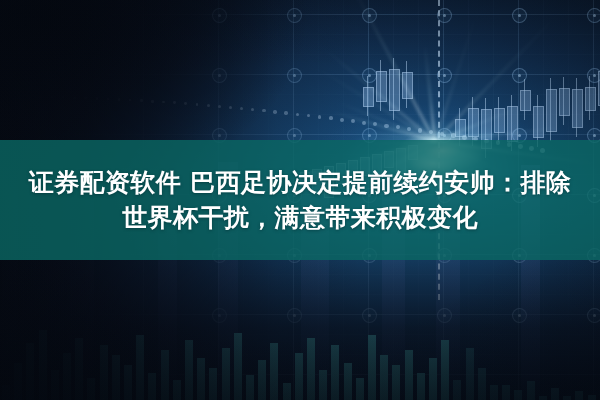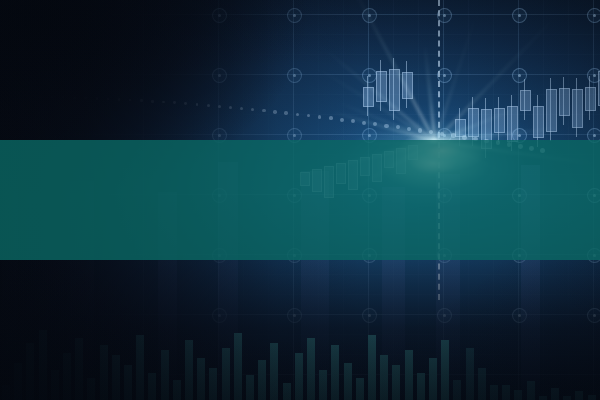--- a/index.html
+++ b/index.html
@@ -335,15 +335,17 @@
     </div>
 
   <div class="layer" id="bg-dark-left"></div>
   <div class="layer" id="bg-dark-topleft"></div>
   <div class="layer" id="bg-dark-bottom"></div>
   <div class="layer" id="vig"></div>
 
   <div id="band"></div>
 
   <div id="headline">
+    <div class="line">证券配资软件 巴西足协决定提前续约安帅：排除</div>
+    <div class="line">世界杯干扰，满意带来积极变化</div>
   </div>
 
 </div>
 
 </body></html>

